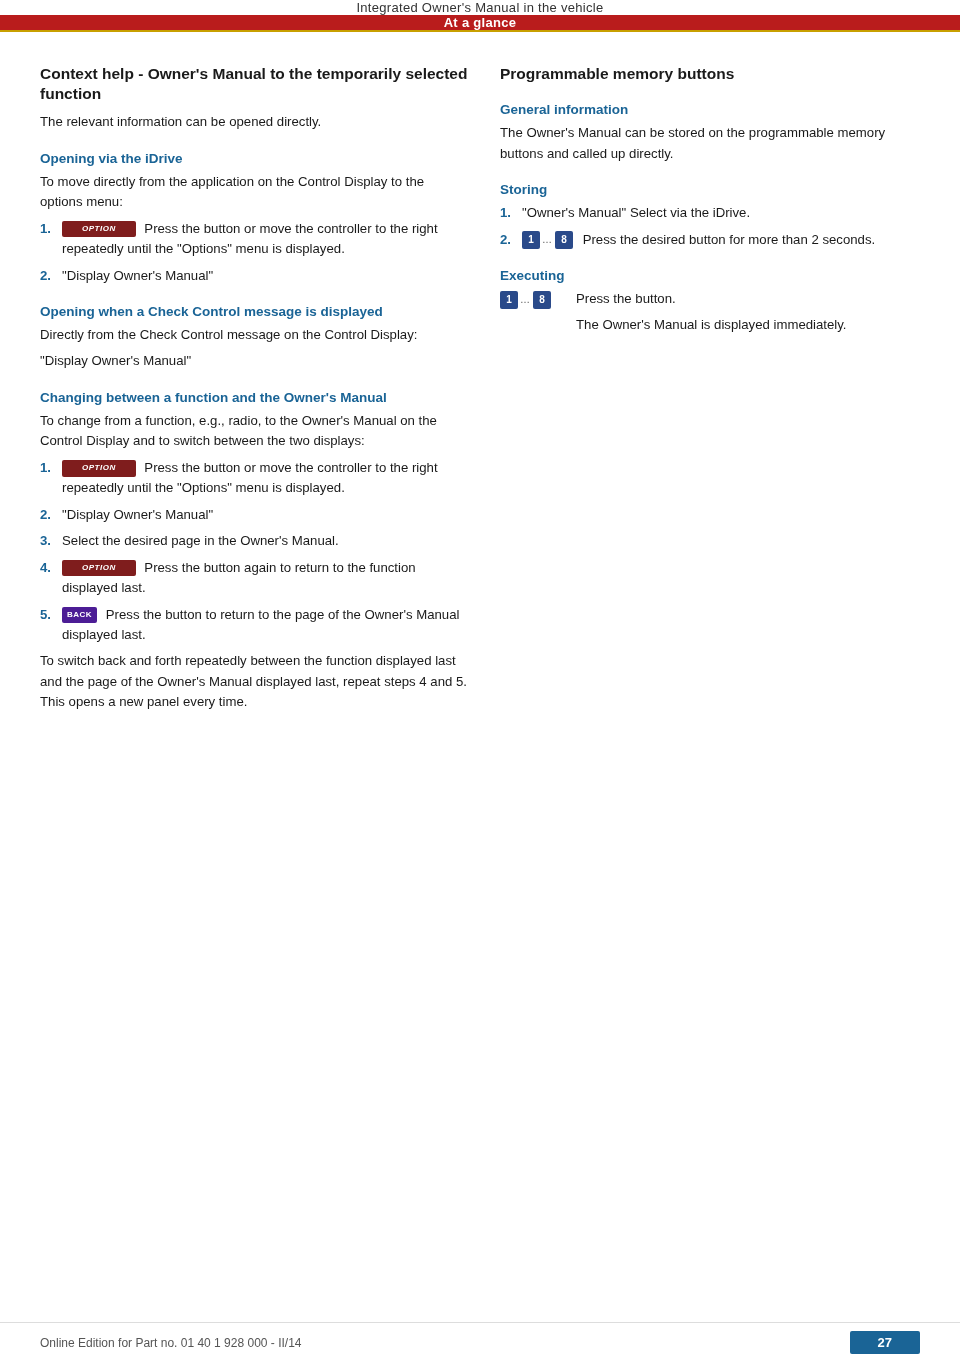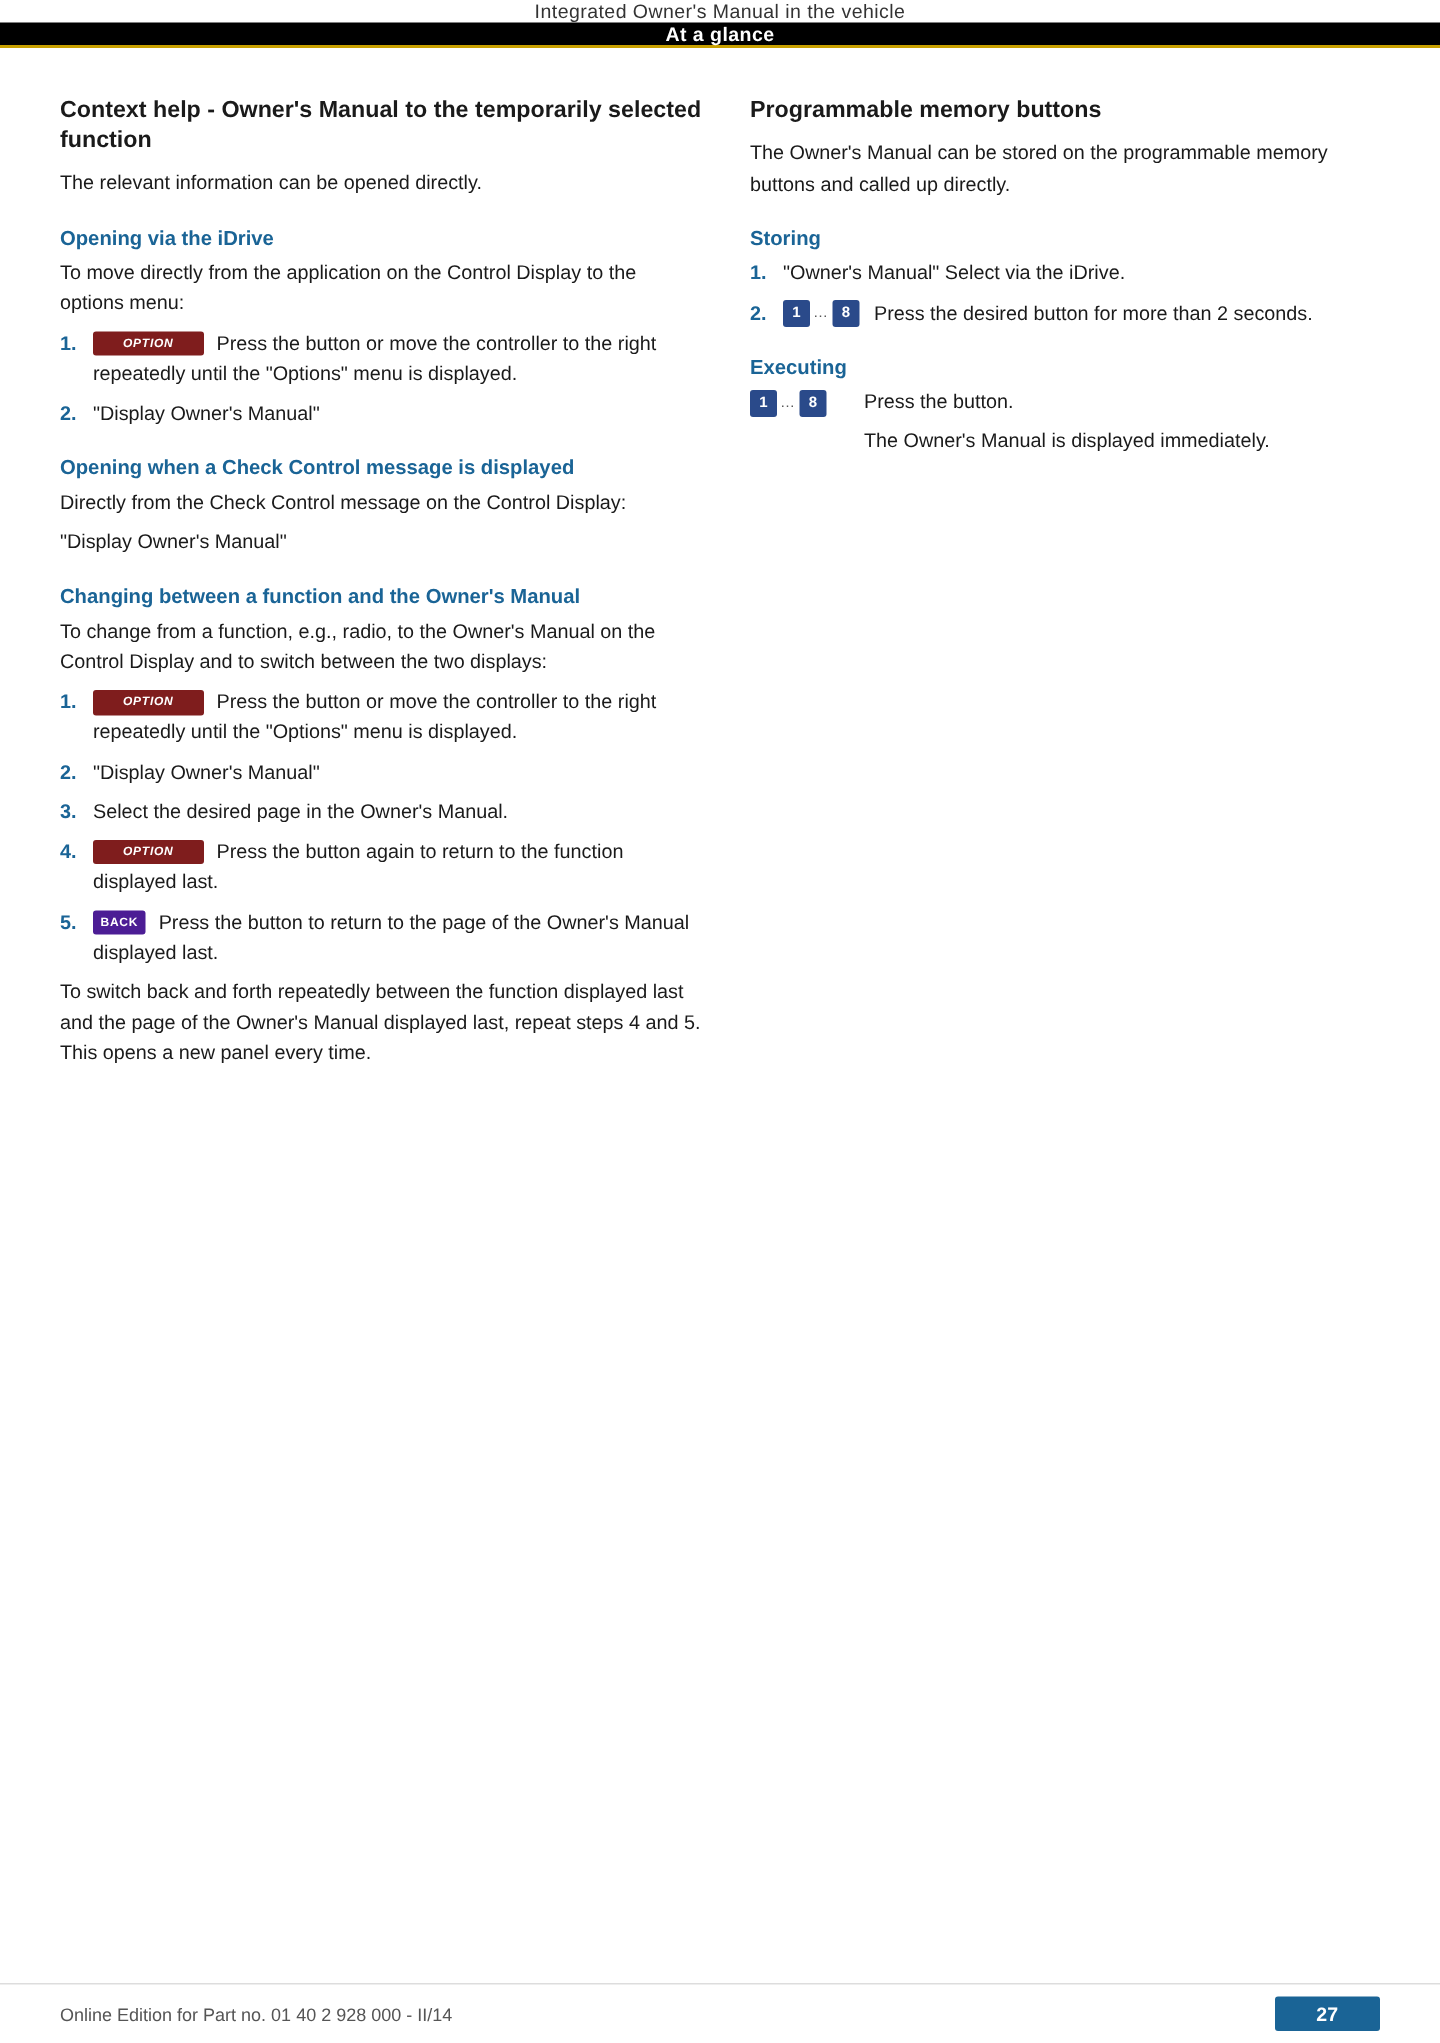--- a/index.html
+++ b/index.html
@@ -24,21 +24,21 @@
     .header-left {
       flex: 1;
       display: flex;
       align-items: center;
       justify-content: center;
       font-size: 13px;
       color: #333;
       letter-spacing: 0.3px;
     }
     .header-right {
-      background: #000000;
+      background: #b91c1c;
       color: #ffffff;
       padding: 0 24px;
       display: flex;
       align-items: center;
       font-size: 13px;
       font-weight: bold;
       letter-spacing: 0.3px;
       min-width: 160px;
       justify-content: center;
     }
@@ -299,20 +299,21 @@
       </li>
     </ol>
     <p class="body-text">To switch back and forth repeatedly between the function displayed last and the page of the Owner's Manual displayed last, repeat steps 4 and 5. This opens a new panel every time.</p>
 
   </div>
 
   <div class="right-col">
 
     <div class="section-title">Programmable memory buttons</div>
 
+    <div class="sub-section-title">General information</div>
     <p class="body-text">The Owner's Manual can be stored on the programmable memory buttons and called up directly.</p>
 
     <div class="sub-section-title">Storing</div>
     <ol class="numbered-list">
       <li>
         <span class="list-num">1.</span>
         <span class="list-content">"Owner's Manual" Select via the iDrive.</span>
       </li>
       <li>
         <span class="list-num">2.</span>
@@ -340,15 +341,15 @@
         <p class="body-text">Press the button.</p>
         <p class="body-text">The Owner's Manual is displayed immediately.</p>
       </div>
     </div>
 
   </div>
 
 </div>
 
 <div class="footer">
-  <span class="footer-text">Online Edition for Part no. 01 40 2 928 000 - II/14</span>
+  <span class="footer-text">Online Edition for Part no. 01 40 1 928 000 - II/14</span>
   <span class="page-num-box">27</span>
 </div>
 
 </body></html>

